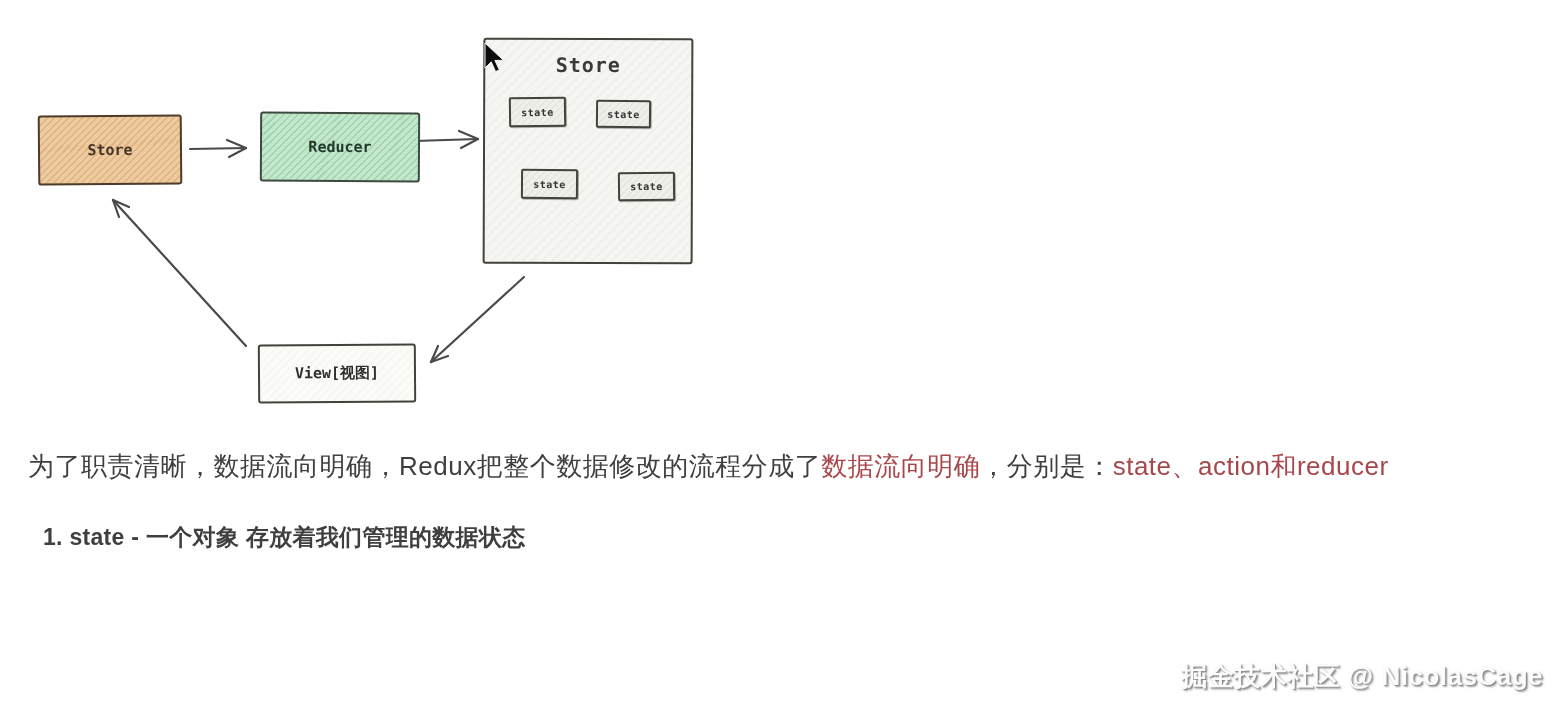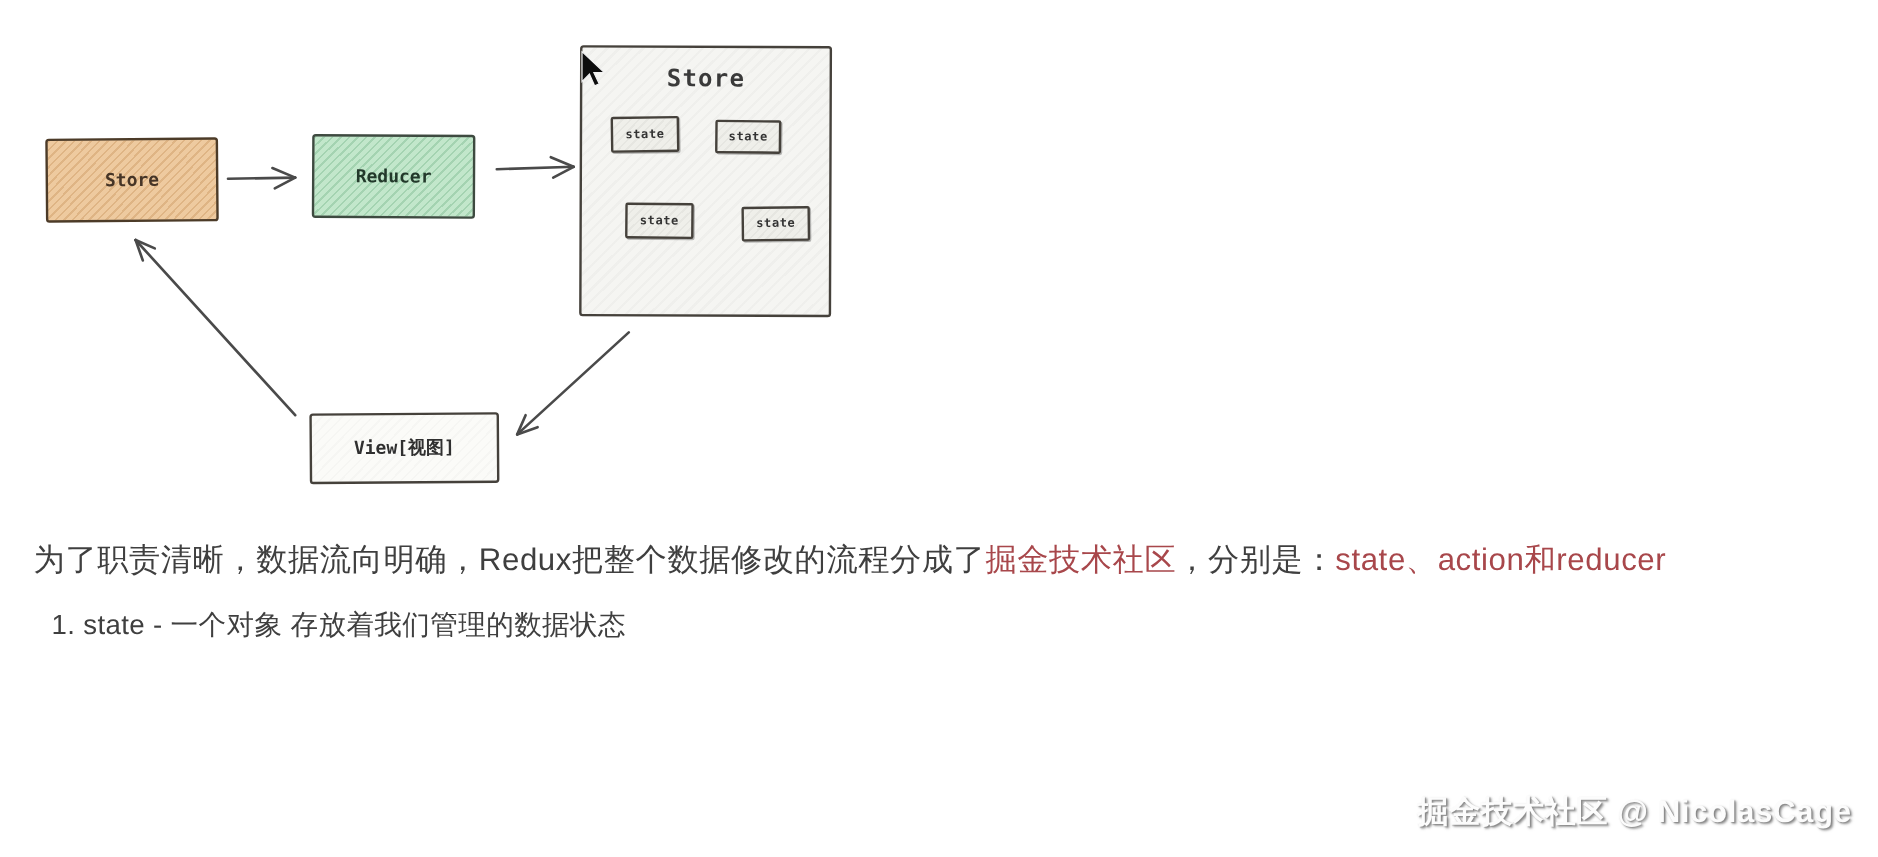--- a/index.html
+++ b/index.html
@@ -32,21 +32,21 @@
   .node-action {
     left: 38px; top: 115px; width: 144px; height: 70px;
     font-size: 15px;
     background-color: #eeca9f;
     background-image: repeating-linear-gradient(135deg, rgba(187,130,70,0.30) 0 1.5px, rgba(0,0,0,0) 1.5px 5px);
     transform: rotate(-0.5deg);
     border-color: #4c3b28;
     color: #463527;
   }
   .node-reducer {
-    left: 260px; top: 112px; width: 136px; height: 70px;
+    left: 260px; top: 112px; width: 160px; height: 70px;
     font-size: 15px;
     background-color: #c2e7cb;
     background-image: repeating-linear-gradient(135deg, rgba(86,160,110,0.28) 0 1.5px, rgba(0,0,0,0) 1.5px 5px);
     transform: rotate(0.3deg);
     border-color: #3e4a40;
     color: #23392b;
   }
   .node-store {
     left: 483px; top: 38px; width: 210px; height: 226px;
     background-color: #f5f5f2;
@@ -101,21 +101,21 @@
   .intro .hl { color: #a8474b; }
   .list-item {
     position: absolute;
     left: 43px;
     font-size: 23px;
     font-weight: 500;
     color: #3f3f3f;
     letter-spacing: 0.3px;
     white-space: nowrap;
   }
-  .li-1 { top: 505px; }
+  .li-1 { top: 522px; font-weight: bold; }
   .li-2 { top: 556px; }
   .li-3 { top: 607px; }
 
   
   .watermark {
     position: absolute;
     right: 22px; top: 659px;
     font-size: 26px;
     font-weight: bold;
     color: #fcfcfc;
@@ -186,19 +186,19 @@
     <div class="node node-view">
       <span>View[视图]</span>
     </div>
 
     <svg class="cursor-svg" width="24" height="34" viewBox="0 0 24 34" xmlns="http://www.w3.org/2000/svg">
       <polygon points="2,1 2,26 8.2,19.8 12.6,29.6 16.4,27.9 11.9,18.4 20.6,18.4" fill="#0d0d0d" stroke="#f2f2f2" stroke-width="1"></polygon>
     </svg>
 
   </div>
 
-  <div class="intro"><span>为了职责清晰，数据流向明确，Redux把整个数据修改的流程分成了</span><span class="hl">掘金技术社区</span><span>，分别是：</span><span class="hl">state、action和reducer</span></div>
+  <div class="intro"><span>为了职责清晰，数据流向明确，Redux把整个数据修改的流程分成了</span><span class="hl">数据流向明确</span><span>，分别是：</span><span class="hl">state、action和reducer</span></div>
 
   <div class="list-item li-1">1. state - 一个对象 存放着我们管理的数据状态</div>
 
   <div class="watermark">掘金技术社区 @ NicolasCage</div>
 
 </div>
 
 </body></html>

